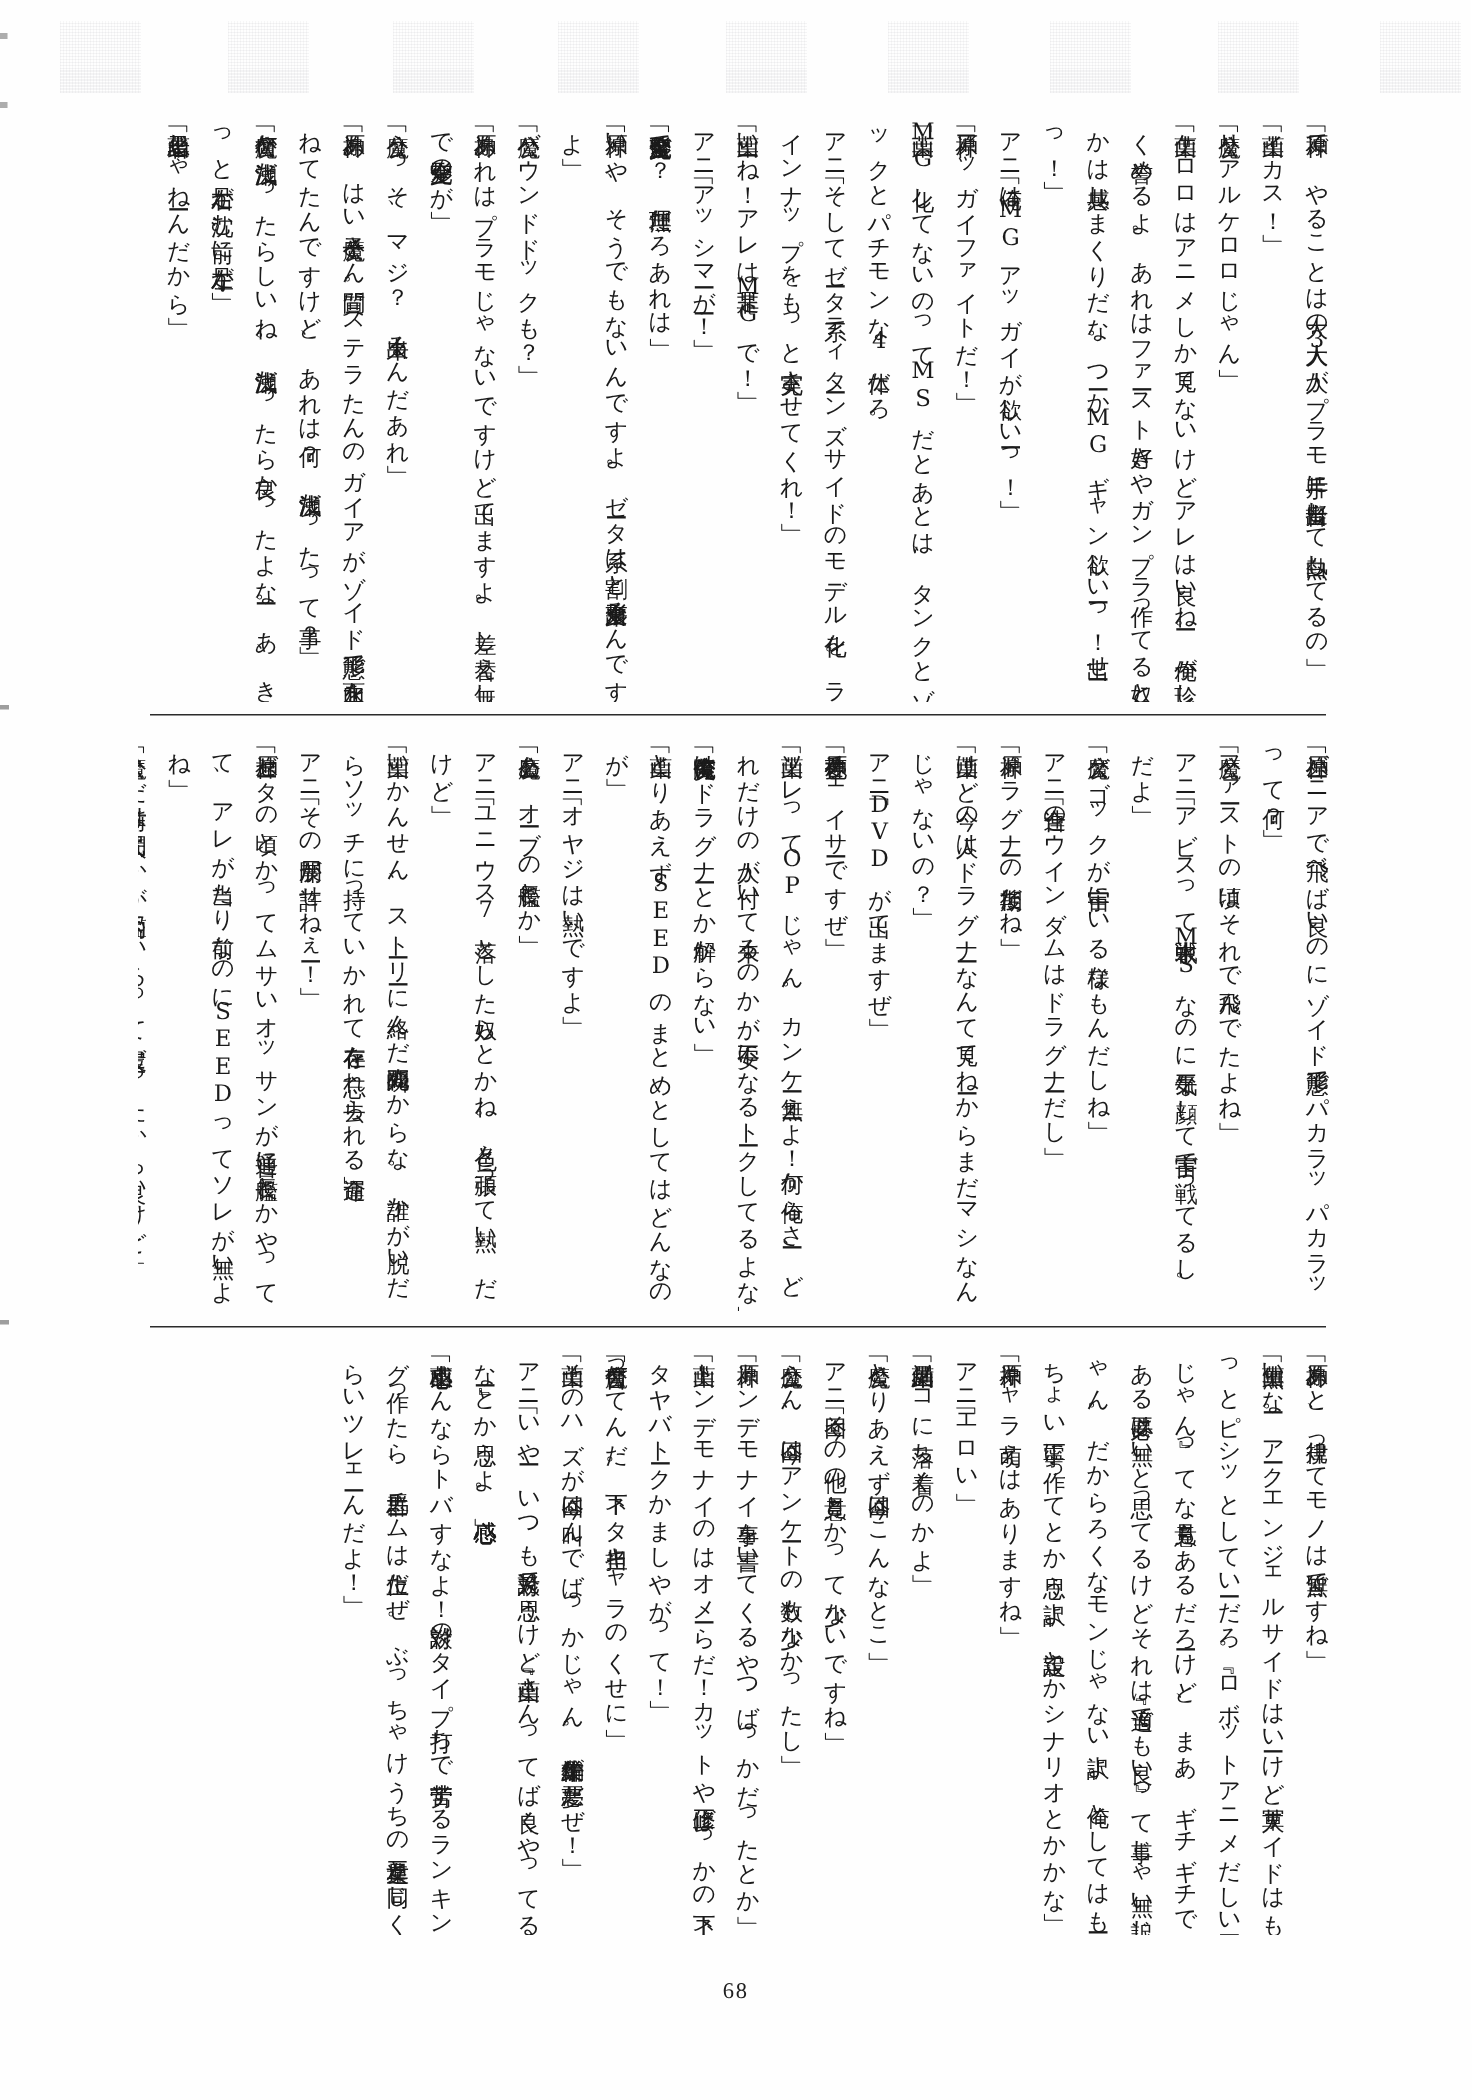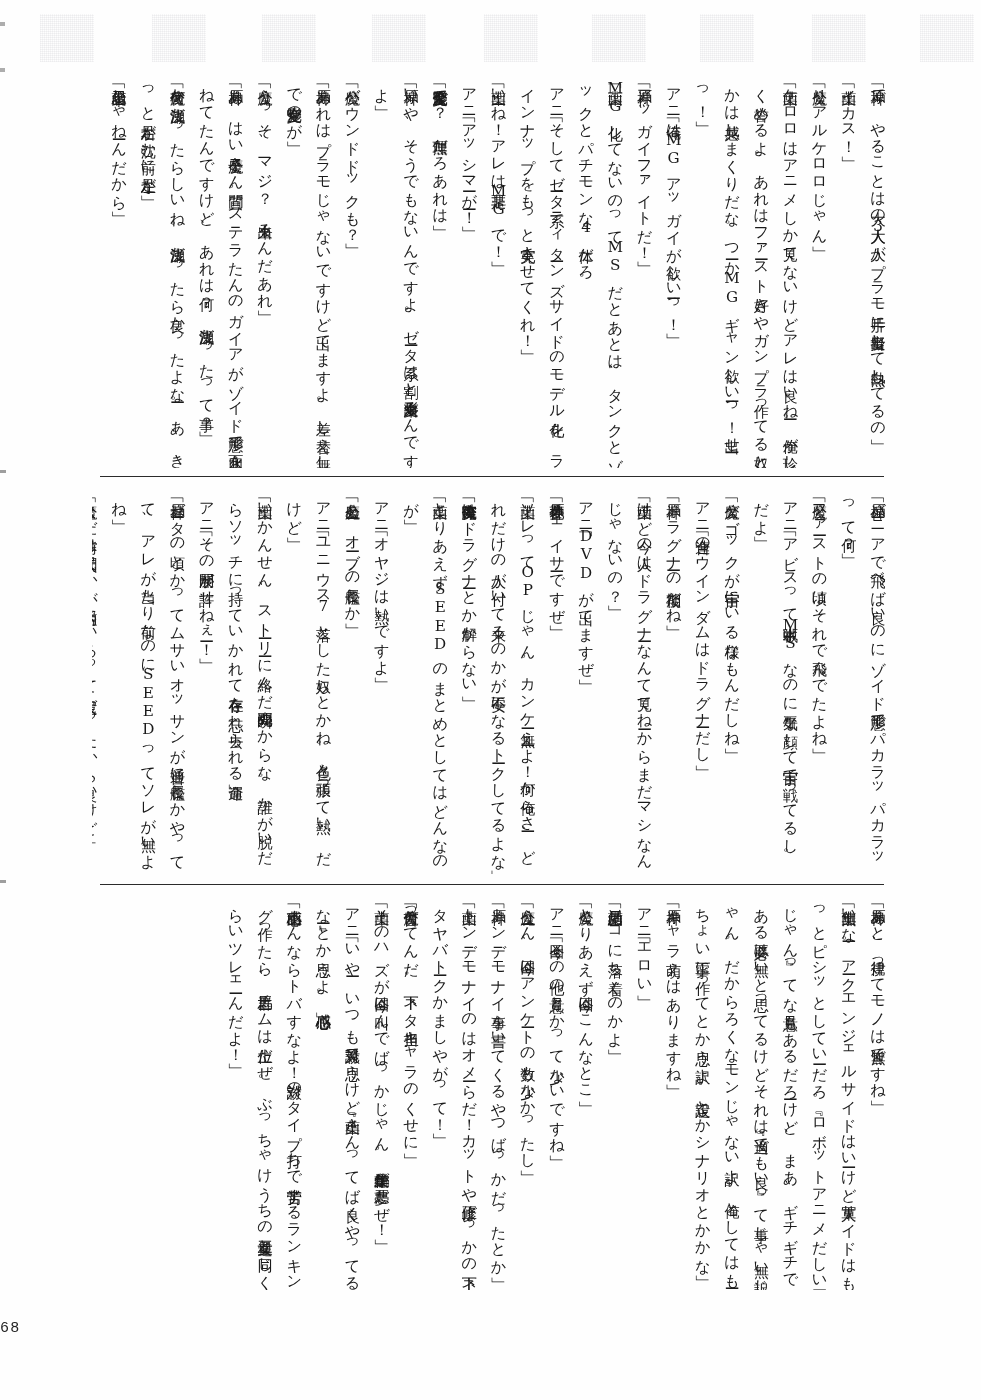--- a/index.html
+++ b/index.html
@@ -99,25 +99,25 @@
     background: #7d7d7d;
     opacity: .75;
   }
 
   
   #page-number {
     position: absolute;
     top: 1320px;
     left: 0;
     width: 981px;
-    text-align: left;
+    text-align: center;
     font-size: 15px;
     letter-spacing: .08em;
     color: #1f1f1f;
-    font-family: Liberation Mono, monospace;
+    font-family: Liberation Serif, serif;
   }
 </style>
 </head>
 <body>
 
 <div id="page">
 
   <div id="scan-artifacts">
     <div class="ghost" style="left:40px"></div>
     <div class="ghost" style="left:152px"></div>

